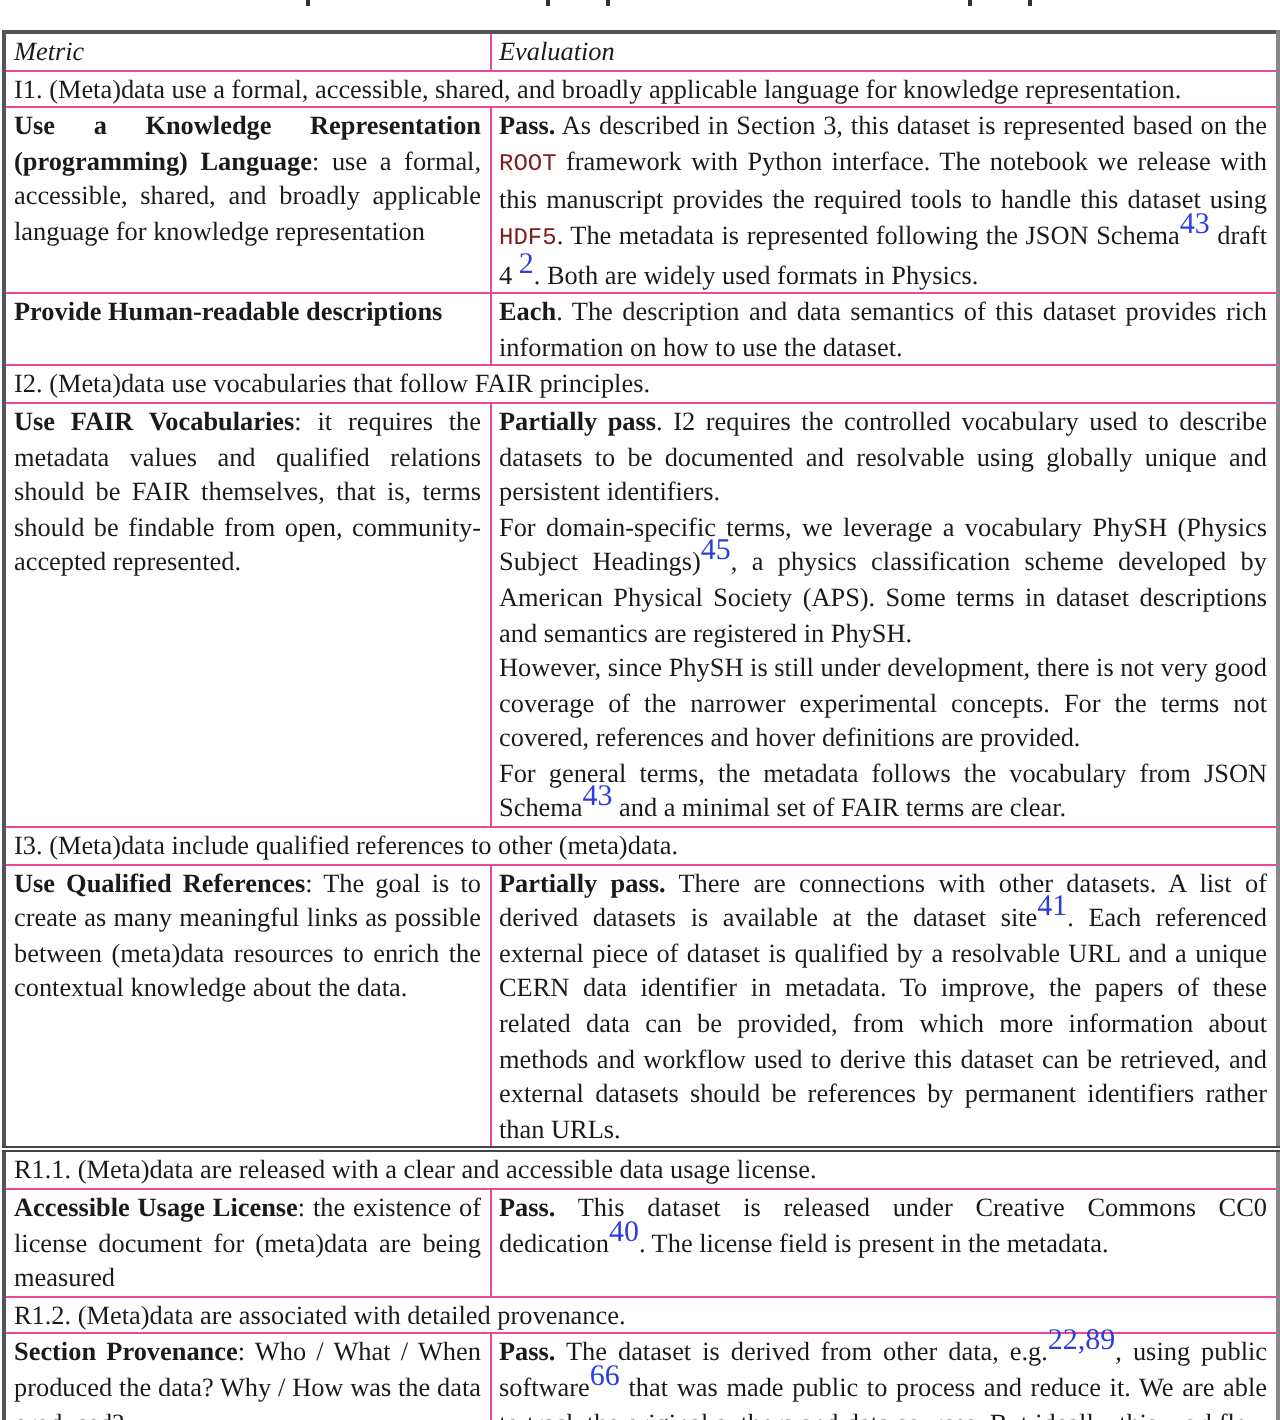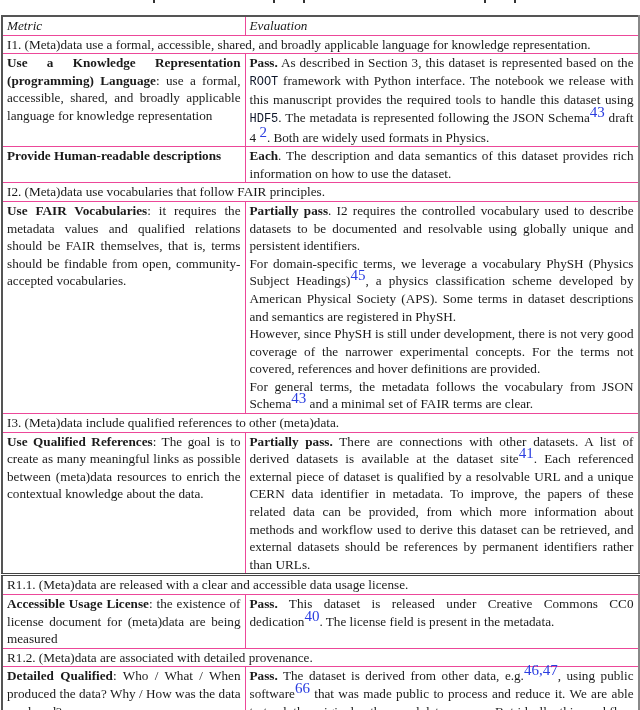--- a/index.html
+++ b/index.html
@@ -27,21 +27,21 @@
     text-align: justify;
     font-weight: normal;
   }
   col.c1 { width: 243px; }
   col.c2 { width: 394px; }
   th.head { font-style: italic; text-align: left; padding-top: 1px; padding-bottom: 0; }
   td.section { text-align: left; margin-left: 16px; }
   tr.section-row.double td { border-top: 3px double #444; }
   .metric-name { font-weight: bold; }
   .verdict { font-weight: bold; }
-  code, .mono { font-family: "Liberation Mono", "DejaVu Sans Mono", monospace; font-size: 12px; color: #0f172a; }
+  code, .mono { font-family: "Liberation Mono", "DejaVu Sans Mono", monospace; font-size: 12px; color: #7f1d1d; }
   sup { color: #2a3de0; font-size: 15px; line-height: 0; vertical-align: super; }
   .para { display: block; }
   .left-cell { text-align: justify; hyphens: manual; }
 </style>
 </head>
 <body>
 
 <div class="caption-stub">
   <span style="left:153px"></span>
     <span style="left:273px"></span>
@@ -72,21 +72,21 @@
     </tr>
     <tr>
       <td class="left-cell"><span class="metric-name">Provide Human-readable descriptions</span></td>
       <td><span class="verdict">Each</span><span>.  The description and data semantics of this dataset provides rich information on how to use the dataset.</span></td>
     </tr>
 
     <tr class="section-row">
       <td class="section" colspan="2">I2. (Meta)data use vocabularies that follow FAIR principles.</td>
     </tr>
     <tr>
-      <td class="left-cell"><span class="metric-name">Use FAIR Vocabularies</span><span>: it requires the metadata values and qualified relations should be FAIR themselves, that is, terms should be findable from open, community-accepted vocabularies.</span></td>
+      <td class="left-cell"><span class="metric-name">Use FAIR Vocabularies</span><span>: it requires the metadata values and qualified relations should be FAIR themselves, that is, terms should be findable from open, community-accepted represented.</span></td>
       <td>
         <span class="para"><span class="verdict">Partially pass</span><span>.  I2 requires the controlled vocabulary used to describe datasets to be documented and resolvable using globally unique and persistent identifiers.</span></span>
         <span class="para"><span>For domain-specific terms, we leverage a vocabulary PhySH (Physics Subject Headings)</span><sup>45</sup><span>, a physics classification scheme developed by American Physical Society (APS). Some terms in dataset descriptions and semantics are registered in PhySH.</span></span>
         <span class="para">However, since PhySH is still under development, there is not very good coverage of the narrower experimental concepts. For the terms not covered, references and hover definitions are provided.</span>
         <span class="para"><span>For general terms, the metadata follows the vocabulary from JSON Schema</span><sup>43</sup><span> and a minimal set of FAIR terms are clear.</span></span>
       </td>
     </tr>
 
     <tr class="section-row">
       <td class="section" colspan="2">I3. (Meta)data include qualified references to other (meta)data.</td>
@@ -101,18 +101,18 @@
     </tr>
     <tr>
       <td class="left-cell"><span class="metric-name">Accessible Usage License</span><span>: the existence of license document for (meta)data are being measured</span></td>
       <td><span class="verdict">Pass.</span><span> This dataset is released under Creative Commons CC0 dedication</span><sup>40</sup><span>. The license field is present in the metadata.</span></td>
     </tr>
 
     <tr class="section-row">
       <td class="section" colspan="2">R1.2. (Meta)data are associated with detailed provenance.</td>
     </tr>
     <tr>
-      <td class="left-cell"><span class="metric-name">Detailed Qualified</span><span>: Who / What / When produced the data? Why / How was the data produced?</span></td>
-      <td><span class="verdict">Pass.</span><span> The dataset is derived from other data, e.g.</span><sup>46,47</sup><span>, using public software</span><sup>66</sup><span> that was made public to process and reduce it. We are able to track the original authors and data sources. But ideally, this workflow would be described in a machine-readable format.</span></td>
+      <td class="left-cell"><span class="metric-name">Section Provenance</span><span>: Who / What / When produced the data? Why / How was the data produced?</span></td>
+      <td><span class="verdict">Pass.</span><span> The dataset is derived from other data, e.g.</span><sup>22,89</sup><span>, using public software</span><sup>66</sup><span> that was made public to process and reduce it. We are able to track the original authors and data sources. But ideally, this workflow would be described in a machine-readable format.</span></td>
     </tr>
 
   </tbody>
 </table>
 
 </body></html>

